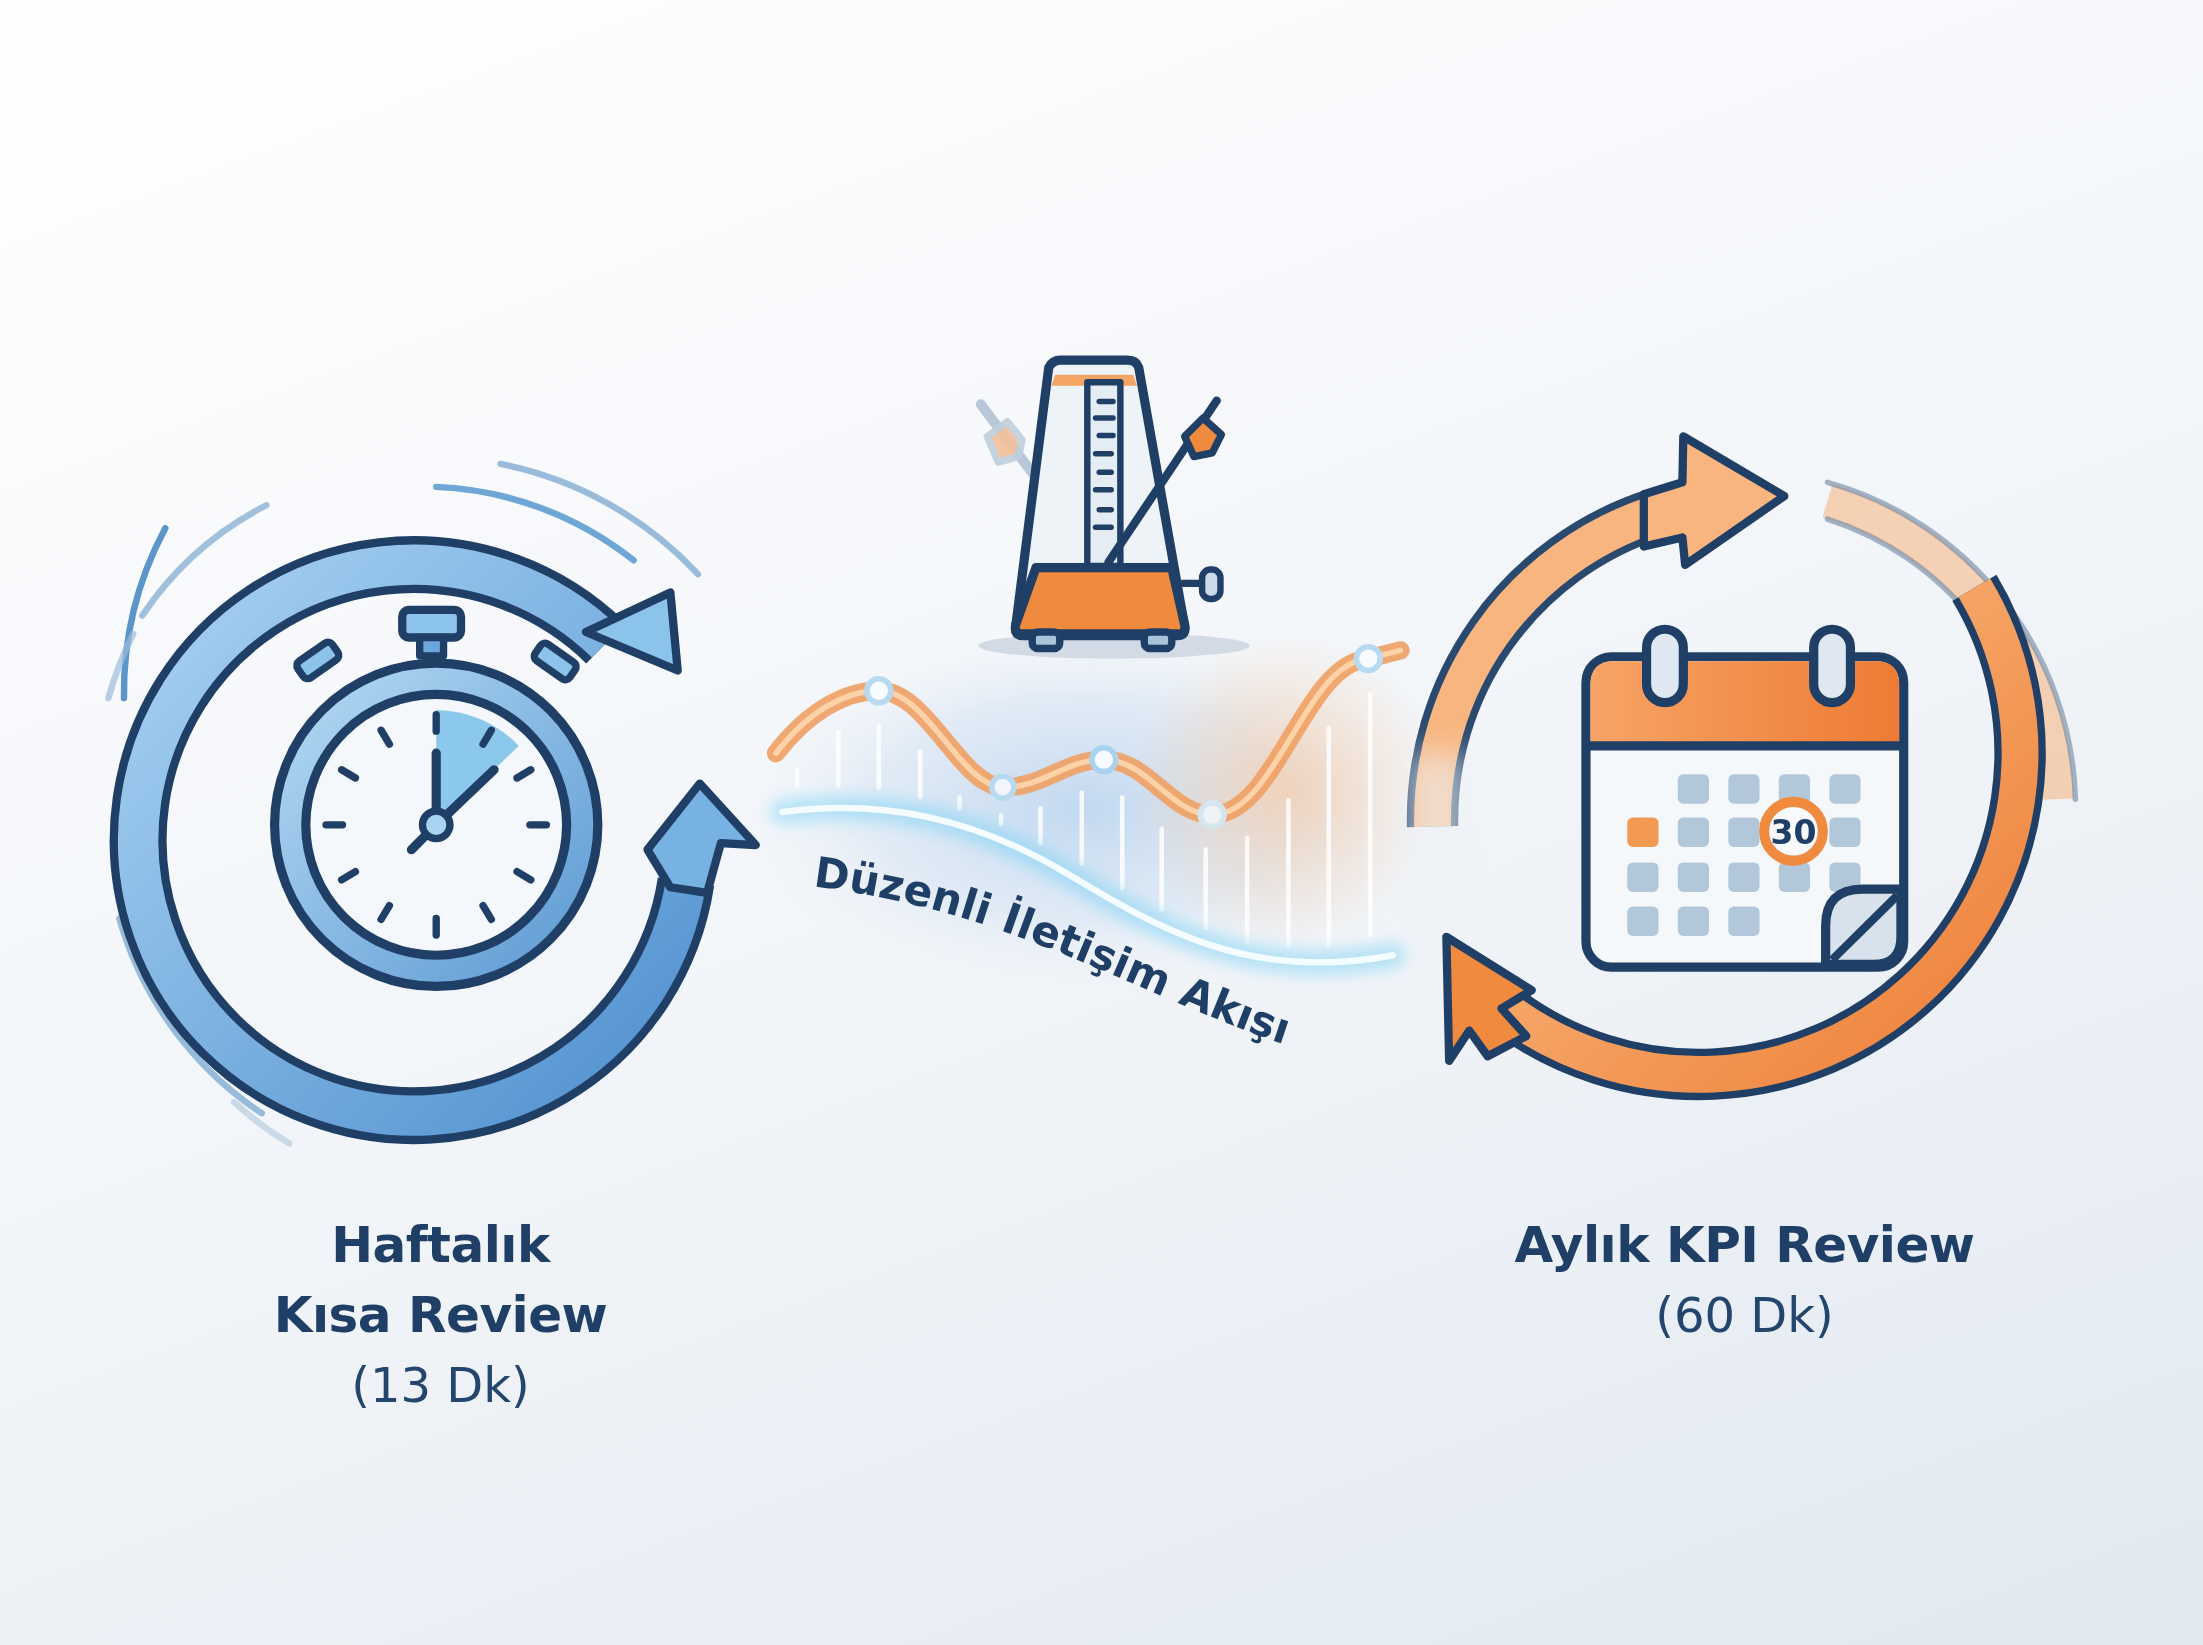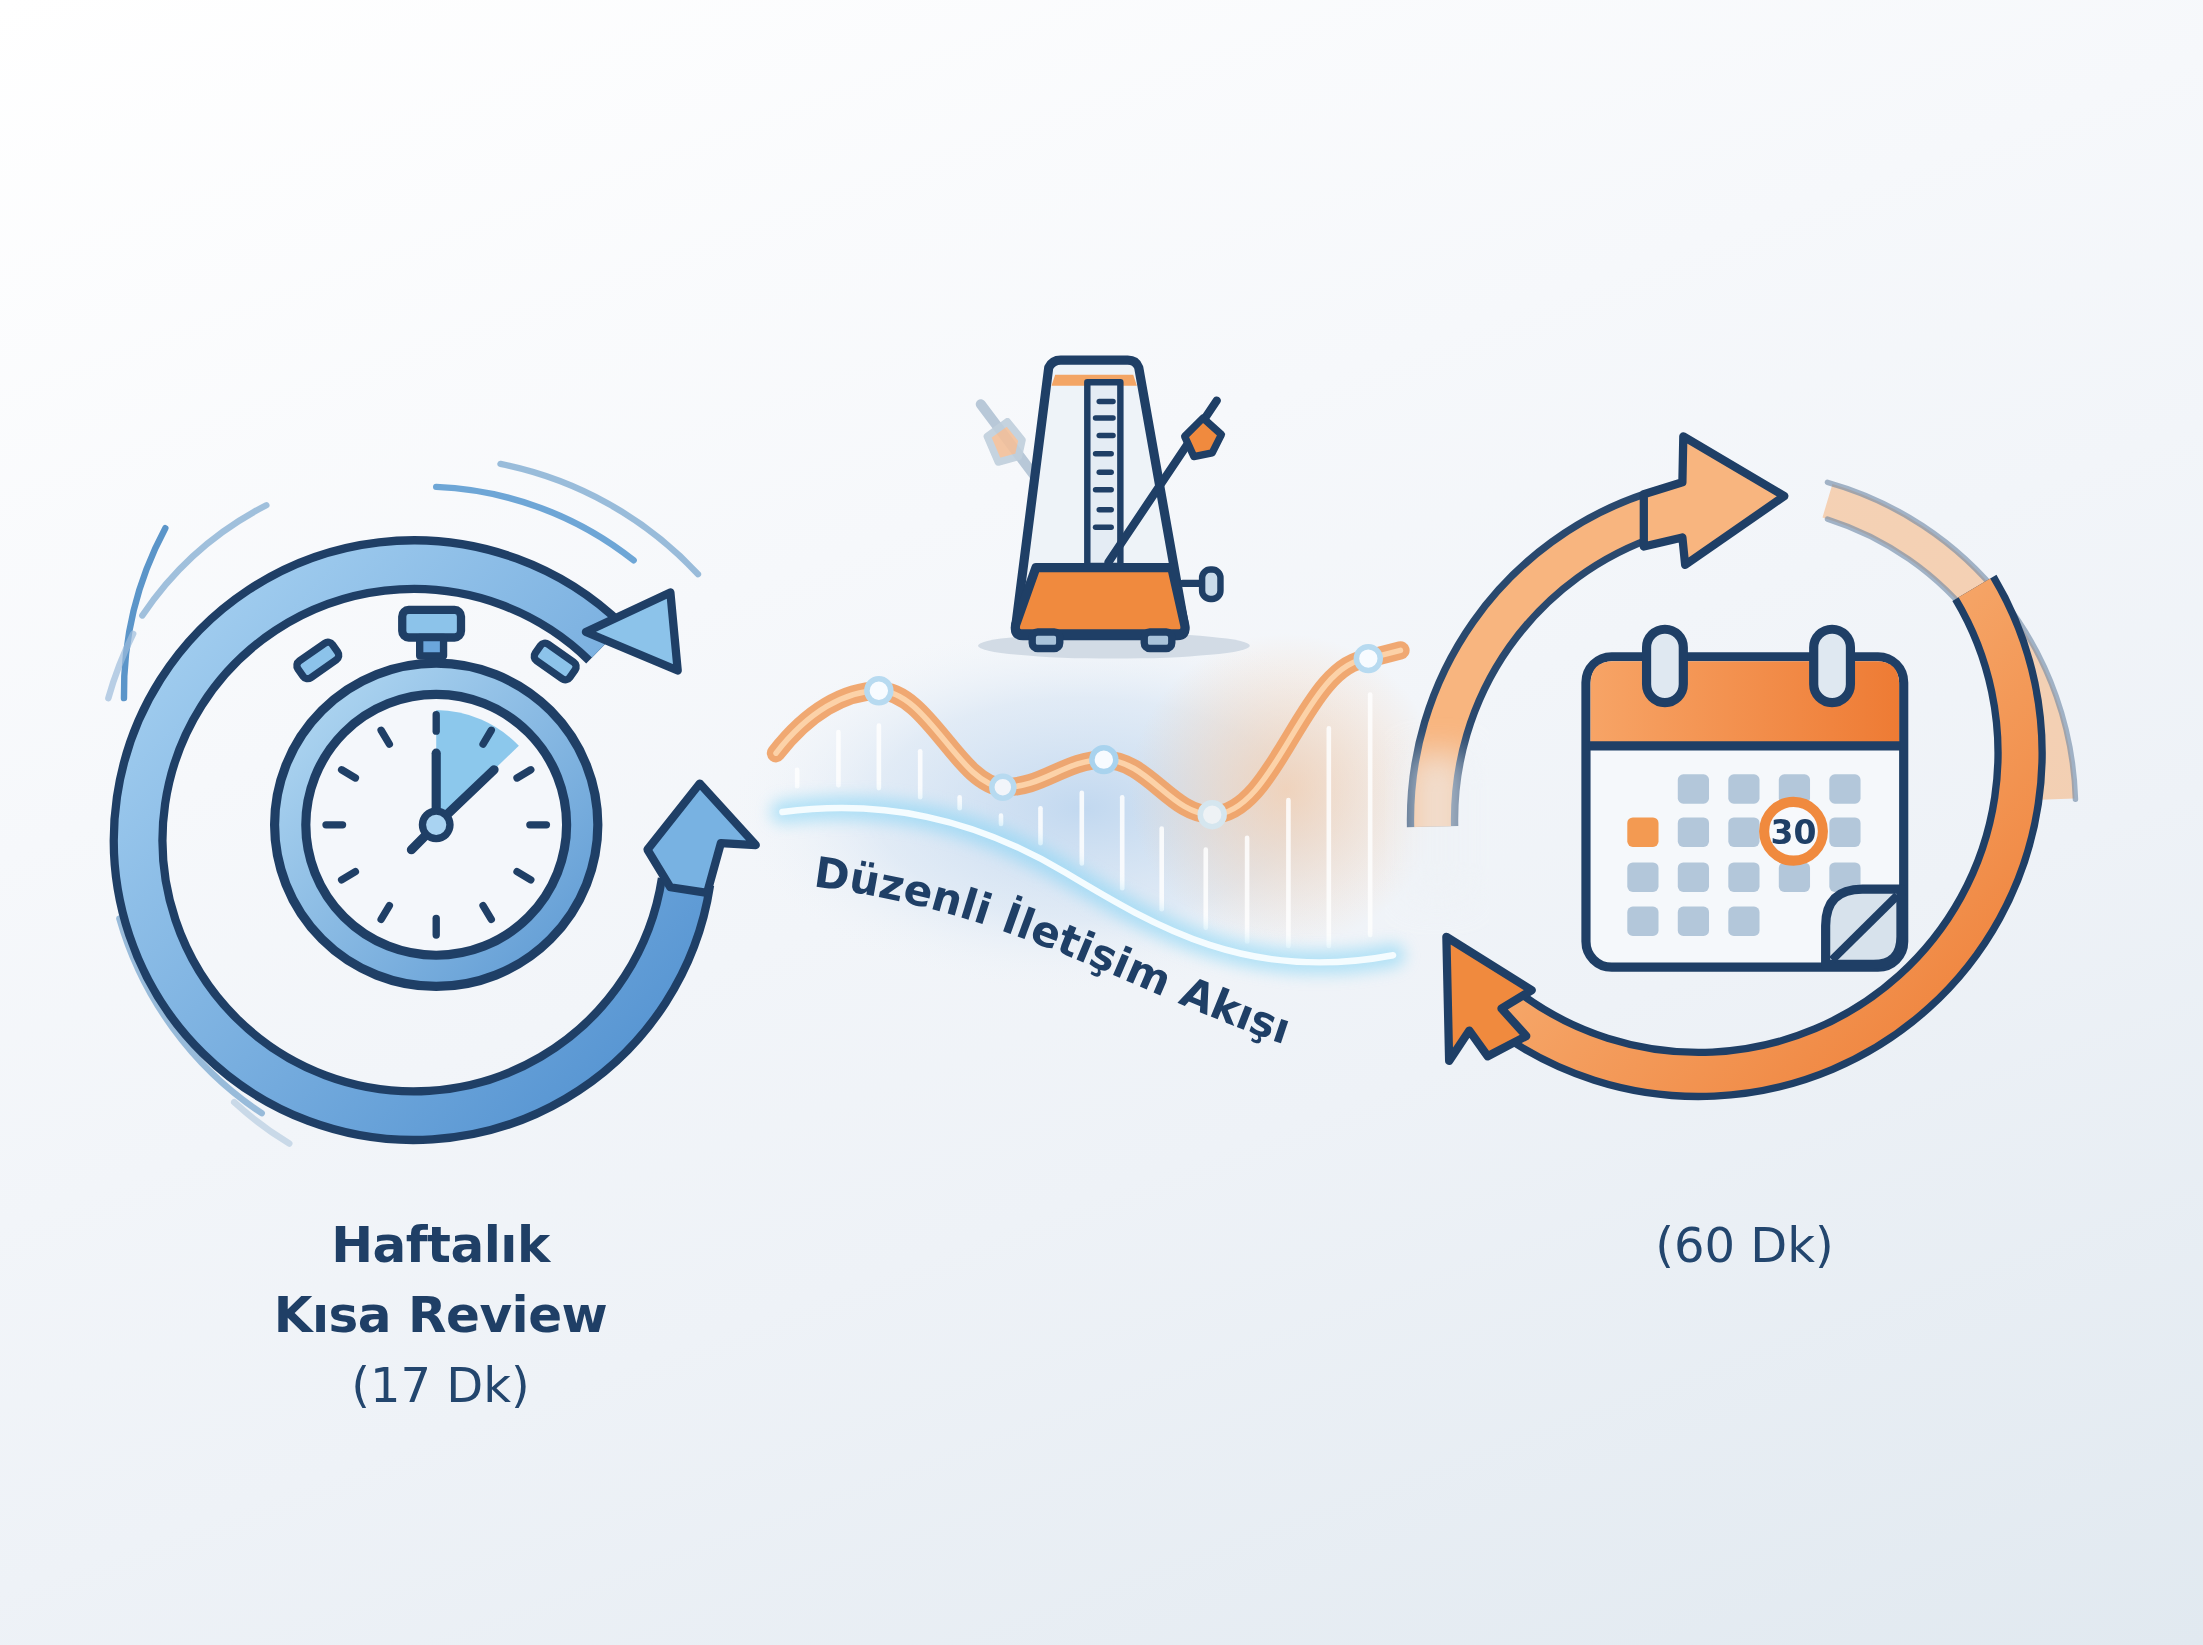--- a/index.html
+++ b/index.html
@@ -248,19 +248,20 @@
 
       <path d="M 1988 1050 L 1988 1008 Q 1988 968 2028 968 L 2070 968 L 2070 1020 Q 2070 1050 2040 1050 Z" fill="#d7e2ec" stroke="#1f3f66" stroke-width="10"></path>
       <line x1="1995" y1="1045" x2="2066" y2="975" stroke="#1f3f66" stroke-width="9"></line>
     </g>
   </g>
 </svg>
 
 <div id="label-left" class="label">
   <span class="t">Haftalık</span>
   <span class="t">Kısa Review</span>
-  <span class="d">(17 Dk)</span>
+  <span class="d">(13 Dk)</span>
 </div>
 
 <div id="label-right" class="label">
+  <span class="t">Aylık KPI Review</span>
   <span class="d">(60 Dk)</span>
 </div>
 
 
 </body></html>

